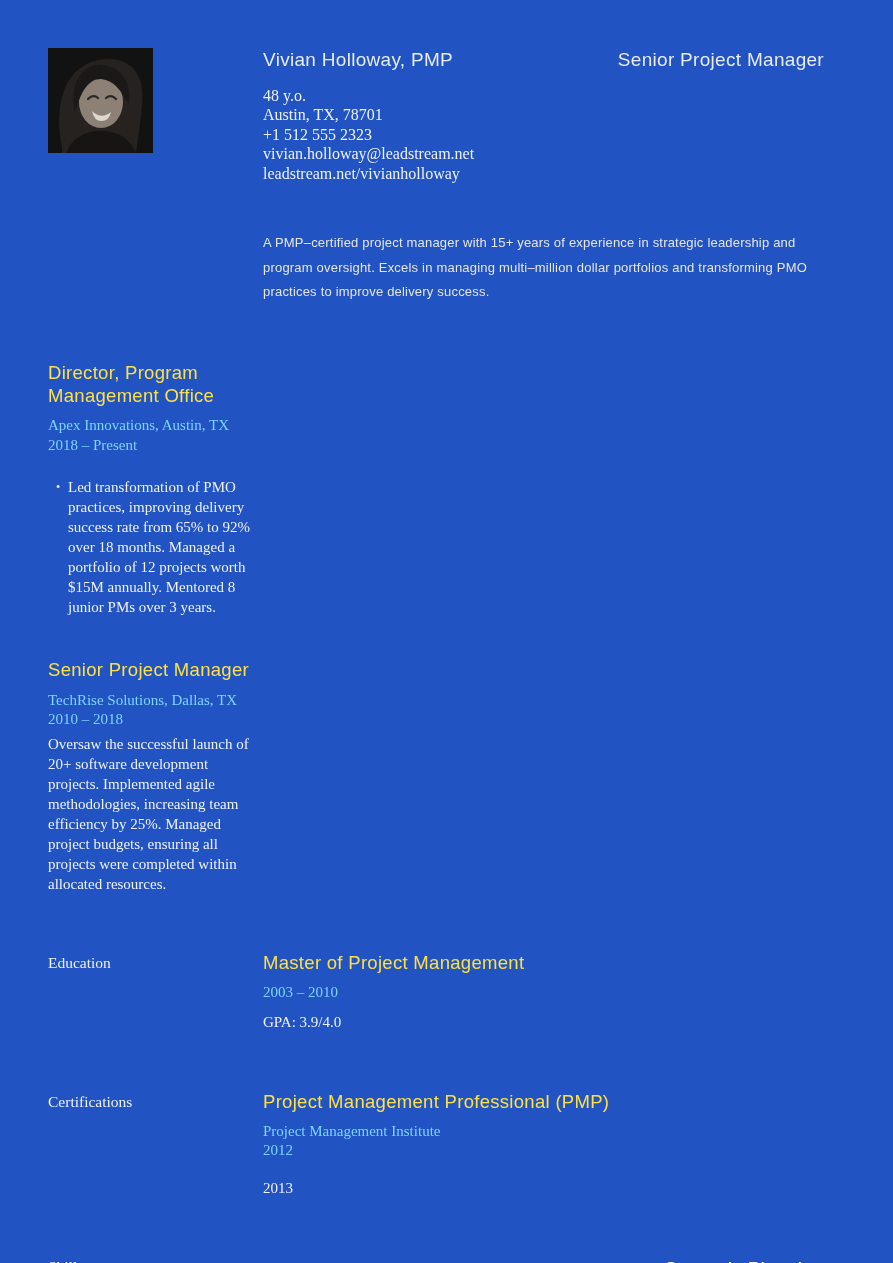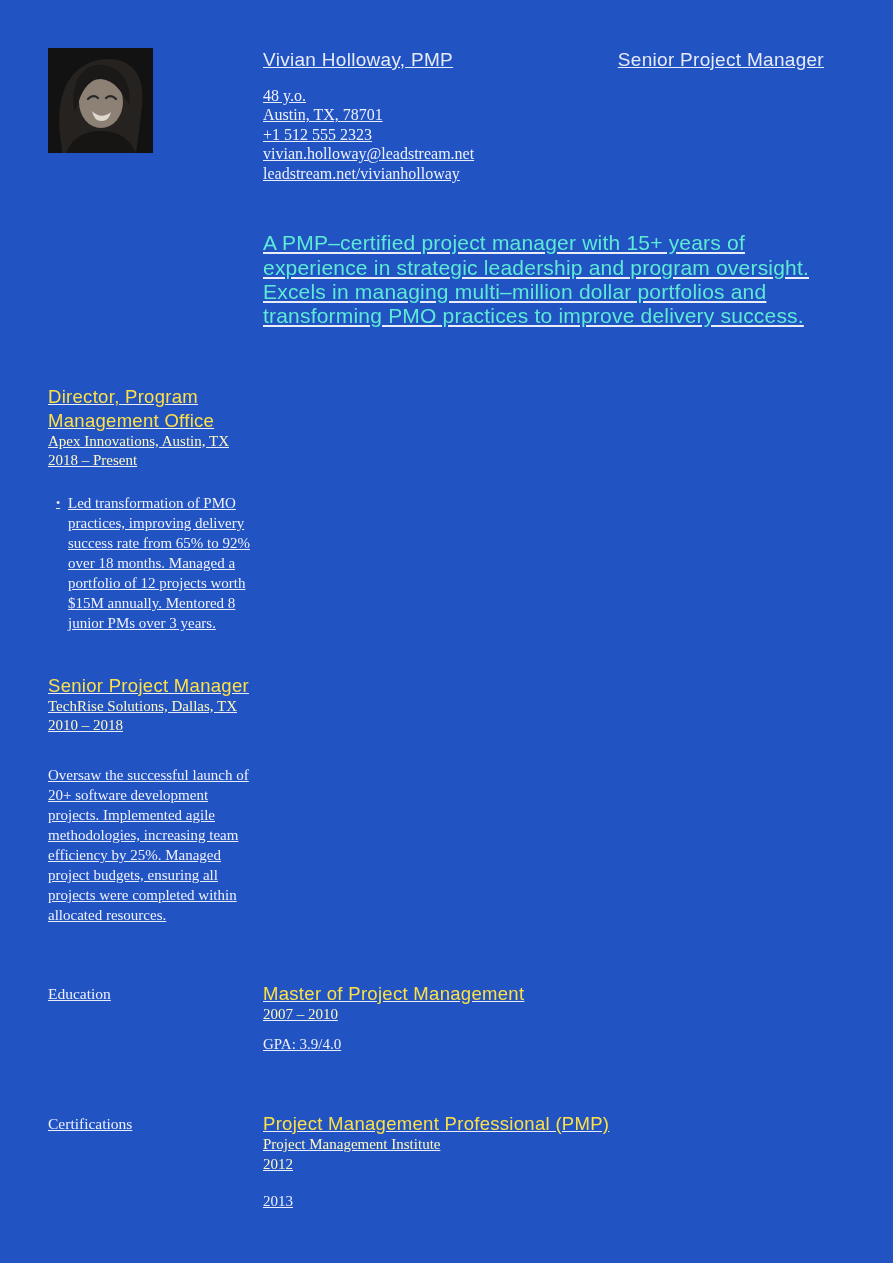--- a/index.html
+++ b/index.html
@@ -11,21 +11,20 @@
     font-family: "Liberation Sans", sans-serif;
     color: #e9edf8;
     -webkit-font-smoothing: antialiased;
   }
   .page {
     position: relative;
     width: 886px;
     height: 1263px;
     box-sizing: border-box;
     padding: 48px 62px 0 48px;
-    text-decoration: underline;
   }
   .row {
     display: grid;
     grid-template-columns: 215px 1fr;
   }
   
   .photo-frame {
     width: 105px;
     height: 105px;
     overflow: hidden;
@@ -47,50 +46,51 @@
   .contact {
     margin-top: 14px;
     font-family: "Liberation Serif", serif;
     font-size: 16px;
     line-height: 19.5px;
     color: #eef1f9;
   }
   
   .summary-row { margin-top: 48px; }
   .summary-text {
-    font-size: 21px;
+    font-size: 13px;
     line-height: 24.3px;
     letter-spacing: 0.2px;
-    color: #5eead4;
+    color: #e5e5e5;
     max-width: 552px;
   }
   
   .section { margin-top: 57px; }
   .section-label {
     font-family: "Liberation Serif", serif;
     font-size: 15.5px;
     color: #eef1f9;
     padding-top: 3px;
   }
   .entry + .entry { margin-top: 41px; }
   .entry-title {
     font-size: 18.5px;
     font-weight: 400;
     letter-spacing: 0.3px;
     color: #fde047;
     line-height: 1.25;
   }
   .entry-meta {
+    margin-top: 9px;
     font-family: "Liberation Serif", serif;
     font-size: 15px;
     line-height: 19.5px;
-    color: #fef9c3;
+    color: #7dd3fc;
   }
   .entry-body {
-    margin-top: 29px;
+    margin-top: 4px;
     font-family: "Liberation Serif", serif;
     font-size: 15px;
     line-height: 20px;
     color: #eef1f9;
     max-width: 568px;
   }
   .bullet-list { margin-top: 22px; }
   .bullet-item {
     display: flex;
     font-family: "Liberation Serif", serif;
@@ -187,21 +187,21 @@
       </div>
     </div>
   </section>
 
   <section class="row section">
     <div class="section-label">Education</div>
     <div>
       <div class="entry">
         <div class="entry-title">Master of Project Management</div>
         <div class="entry-meta">
-          <div>2007 – 2010</div>
+          <div>2003 – 2010</div>
         </div>
         <div class="gpa-line">GPA: 3.9/4.0</div>
       </div>
     </div>
   </section>
 
   <section class="row section">
     <div class="section-label">Certifications</div>
     <div>
       <div class="entry">

